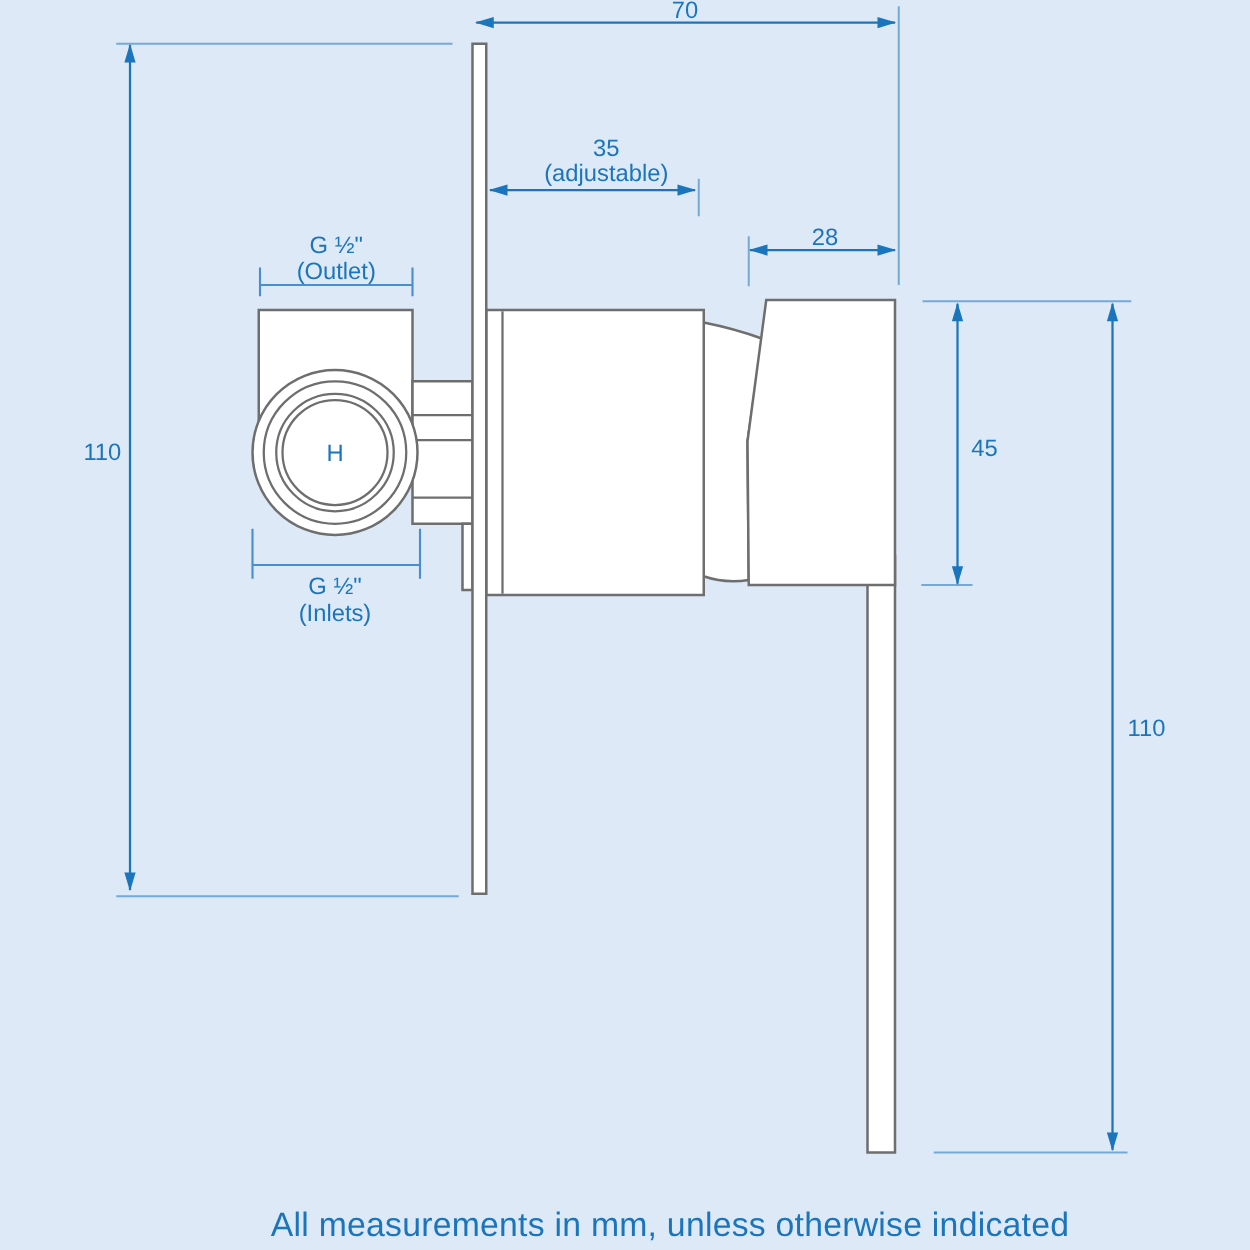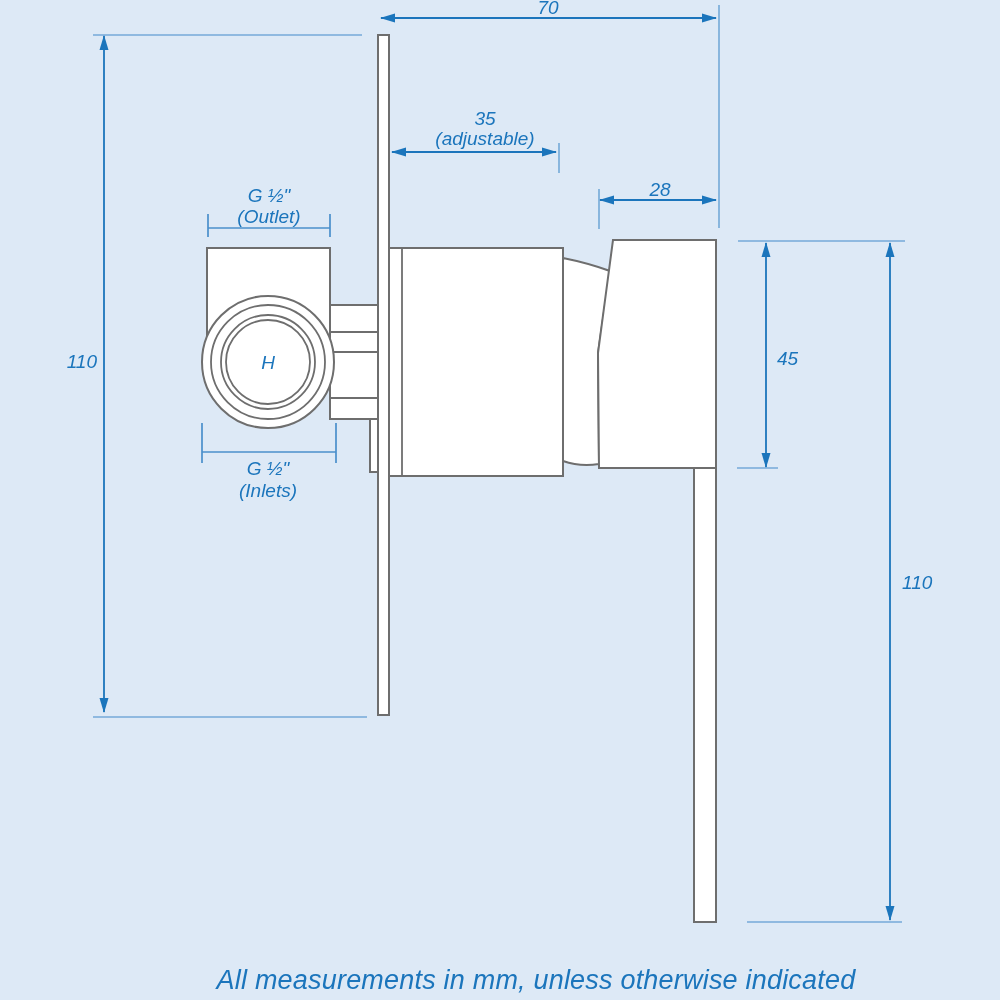--- a/index.html
+++ b/index.html
@@ -1,21 +1,21 @@
 <!DOCTYPE html>
 <html style="--bg: #dde9f6; --blue: #1b75bc; --blue-light: #74a9d8; --blue-mid: #4a8fcb; --gray: #6e6e6e; --fill: #ffffff;"><head>
 <meta charset="utf-8">
 <style>
   :root{
     --bg:#dde9f6; --blue:#1b75bc; --blue-light:#74a9d8; --blue-mid:#4a8fcb;
     --gray:#6e6e6e; --fill:#ffffff;
   }
   html,body{margin:0;padding:0;}
   body{background:var(--bg);width:1000px;height:1000px;overflow:hidden;}
-  .stage{width:1000px;height:1000px;position:relative;background:var(--bg);font-style:italic;}
+  .stage{width:1000px;height:1000px;position:relative;background:var(--bg);}
   svg{display:block;}
   .shape{fill:var(--fill);stroke:var(--gray);stroke-width:2;stroke-linejoin:miter;}
   .shape-thin{fill:none;stroke:var(--gray);stroke-width:1.8;}
   .dim{stroke:var(--blue);stroke-width:1.8;fill:none;}
   .ext{stroke:var(--blue-light);stroke-width:1.6;fill:none;}
   .tickline{stroke:var(--blue-mid);stroke-width:1.7;fill:none;}
   .arrow{fill:var(--blue);stroke:none;}
   text{font-family:"Liberation Sans",sans-serif;fill:var(--blue);}
   .dim-label{font-size:19px;}
   .note{font-size:27px;letter-spacing:0.2px;}

